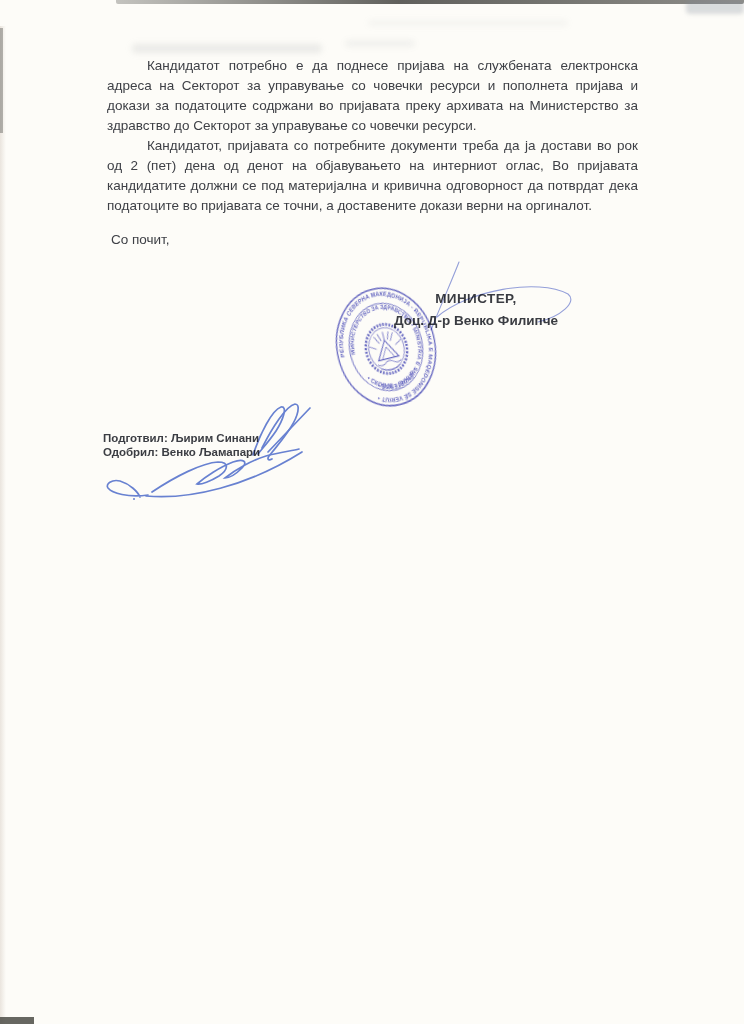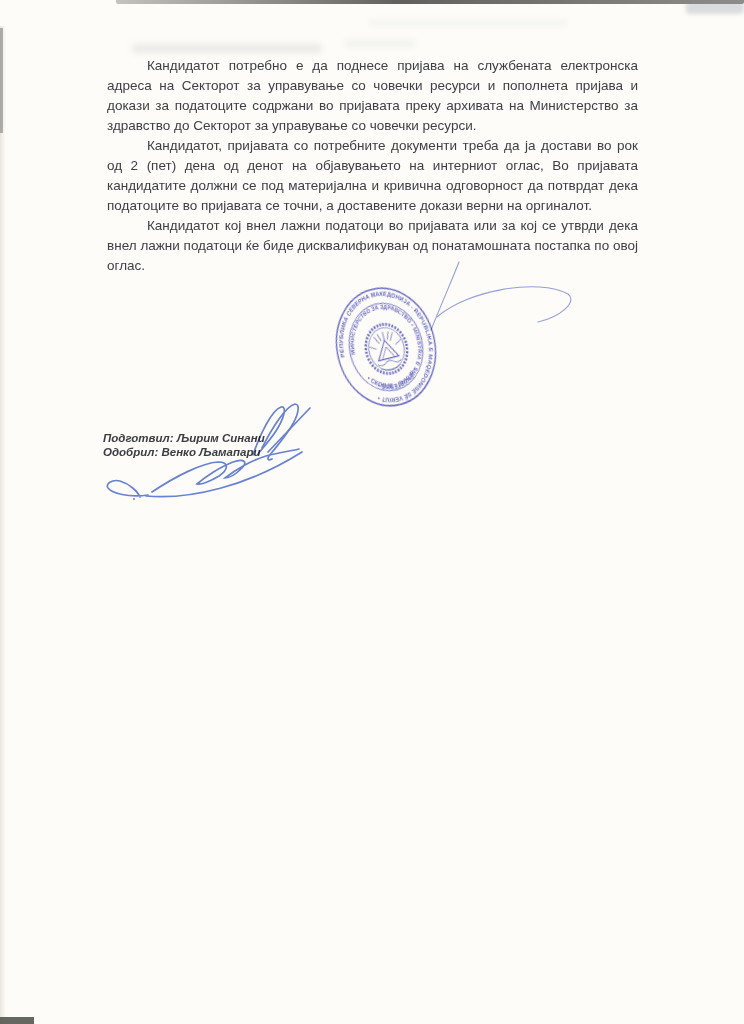--- a/index.html
+++ b/index.html
@@ -50,21 +50,21 @@
   .minister-block{
     position:absolute;left:378px;top:291px;width:196px;
     text-align:center;color:#3a3c42;
   }
   .minister-title{font-size:13.5px;font-weight:bold;letter-spacing:.4px;margin:0;}
   .minister-name{font-size:13.5px;font-weight:bold;margin:7px 0 0 0;white-space:nowrap;}
 
   
   .footer-block{
     position:absolute;left:103px;top:431px;
-    font-size:11.5px;font-weight:bold;line-height:14px;color:#3b3d43;font-style:italic;
+    font-size:11.5px;font-weight:bold;line-height:14px;color:#3b3d43;
   }
   .footer-block div{margin:0;}
 
   
   .stamp-wrap{
     position:absolute;left:330px;top:279px;width:112px;height:136px;
     transform:rotate(-14deg);
     mix-blend-mode:multiply;
     opacity:.92;
     filter:blur(.3px);
@@ -87,23 +87,27 @@
   <div class="scan-left-dark"></div>
   <div class="scan-bottom-left"></div>
   <div class="ghost ghost1"></div>
   <div class="ghost ghost2"></div>
   <div class="ghost ghost3"></div>
   <div class="ghost ghost4"></div>
 
   <div class="letter-body">
     <p>Кандидатот потребно е да поднесе пријава на службената електронска адреса на Секторот за управување со човечки ресурси и пополнета пријава и докази за податоците содржани во пријавата преку архивата на Министерство за здравство до Секторот за управување со човечки ресурси.</p>
     <p>Кандидатот, пријавата со потребните документи треба да ја достави во рок од 2 (пет) дена од денот на објавувањето на интерниот оглас, Во пријавата кандидатите должни се под материјална и кривична одговорност да потврдат дека податоците во пријавата се точни, а доставените докази верни на оргиналот.</p>
-    <p>Кандидатот кој внел лажни податоци во пријавата или за кој се утврди дека внел лажни податоци ќе биде дисквалификуван од понатамошната постапка по овој оглас.</p>
+    <p class="closing">Со почит,</p>
   </div>
 
+  <div class="minister-block">
+    <p class="minister-title">МИНИСТЕР,</p>
+    <p class="minister-name">Доц. Д-р Венко Филипче</p>
+  </div>
 
   <div class="stamp-wrap">
     <svg viewBox="0 0 140 140" preserveAspectRatio="none">
       <g fill="none" stroke="#5a5cc2">
         <circle cx="70" cy="70" r="61" stroke-width="1.6"></circle>
         <circle cx="70" cy="70" r="45.5" stroke-width="1"></circle>
 
         <g stroke-width="1">
           <circle cx="70" cy="72" r="25.5" stroke-width="3" stroke-dasharray="2.1 1.7"></circle>
           <circle cx="70" cy="72" r="22" stroke-width=".8"></circle>

